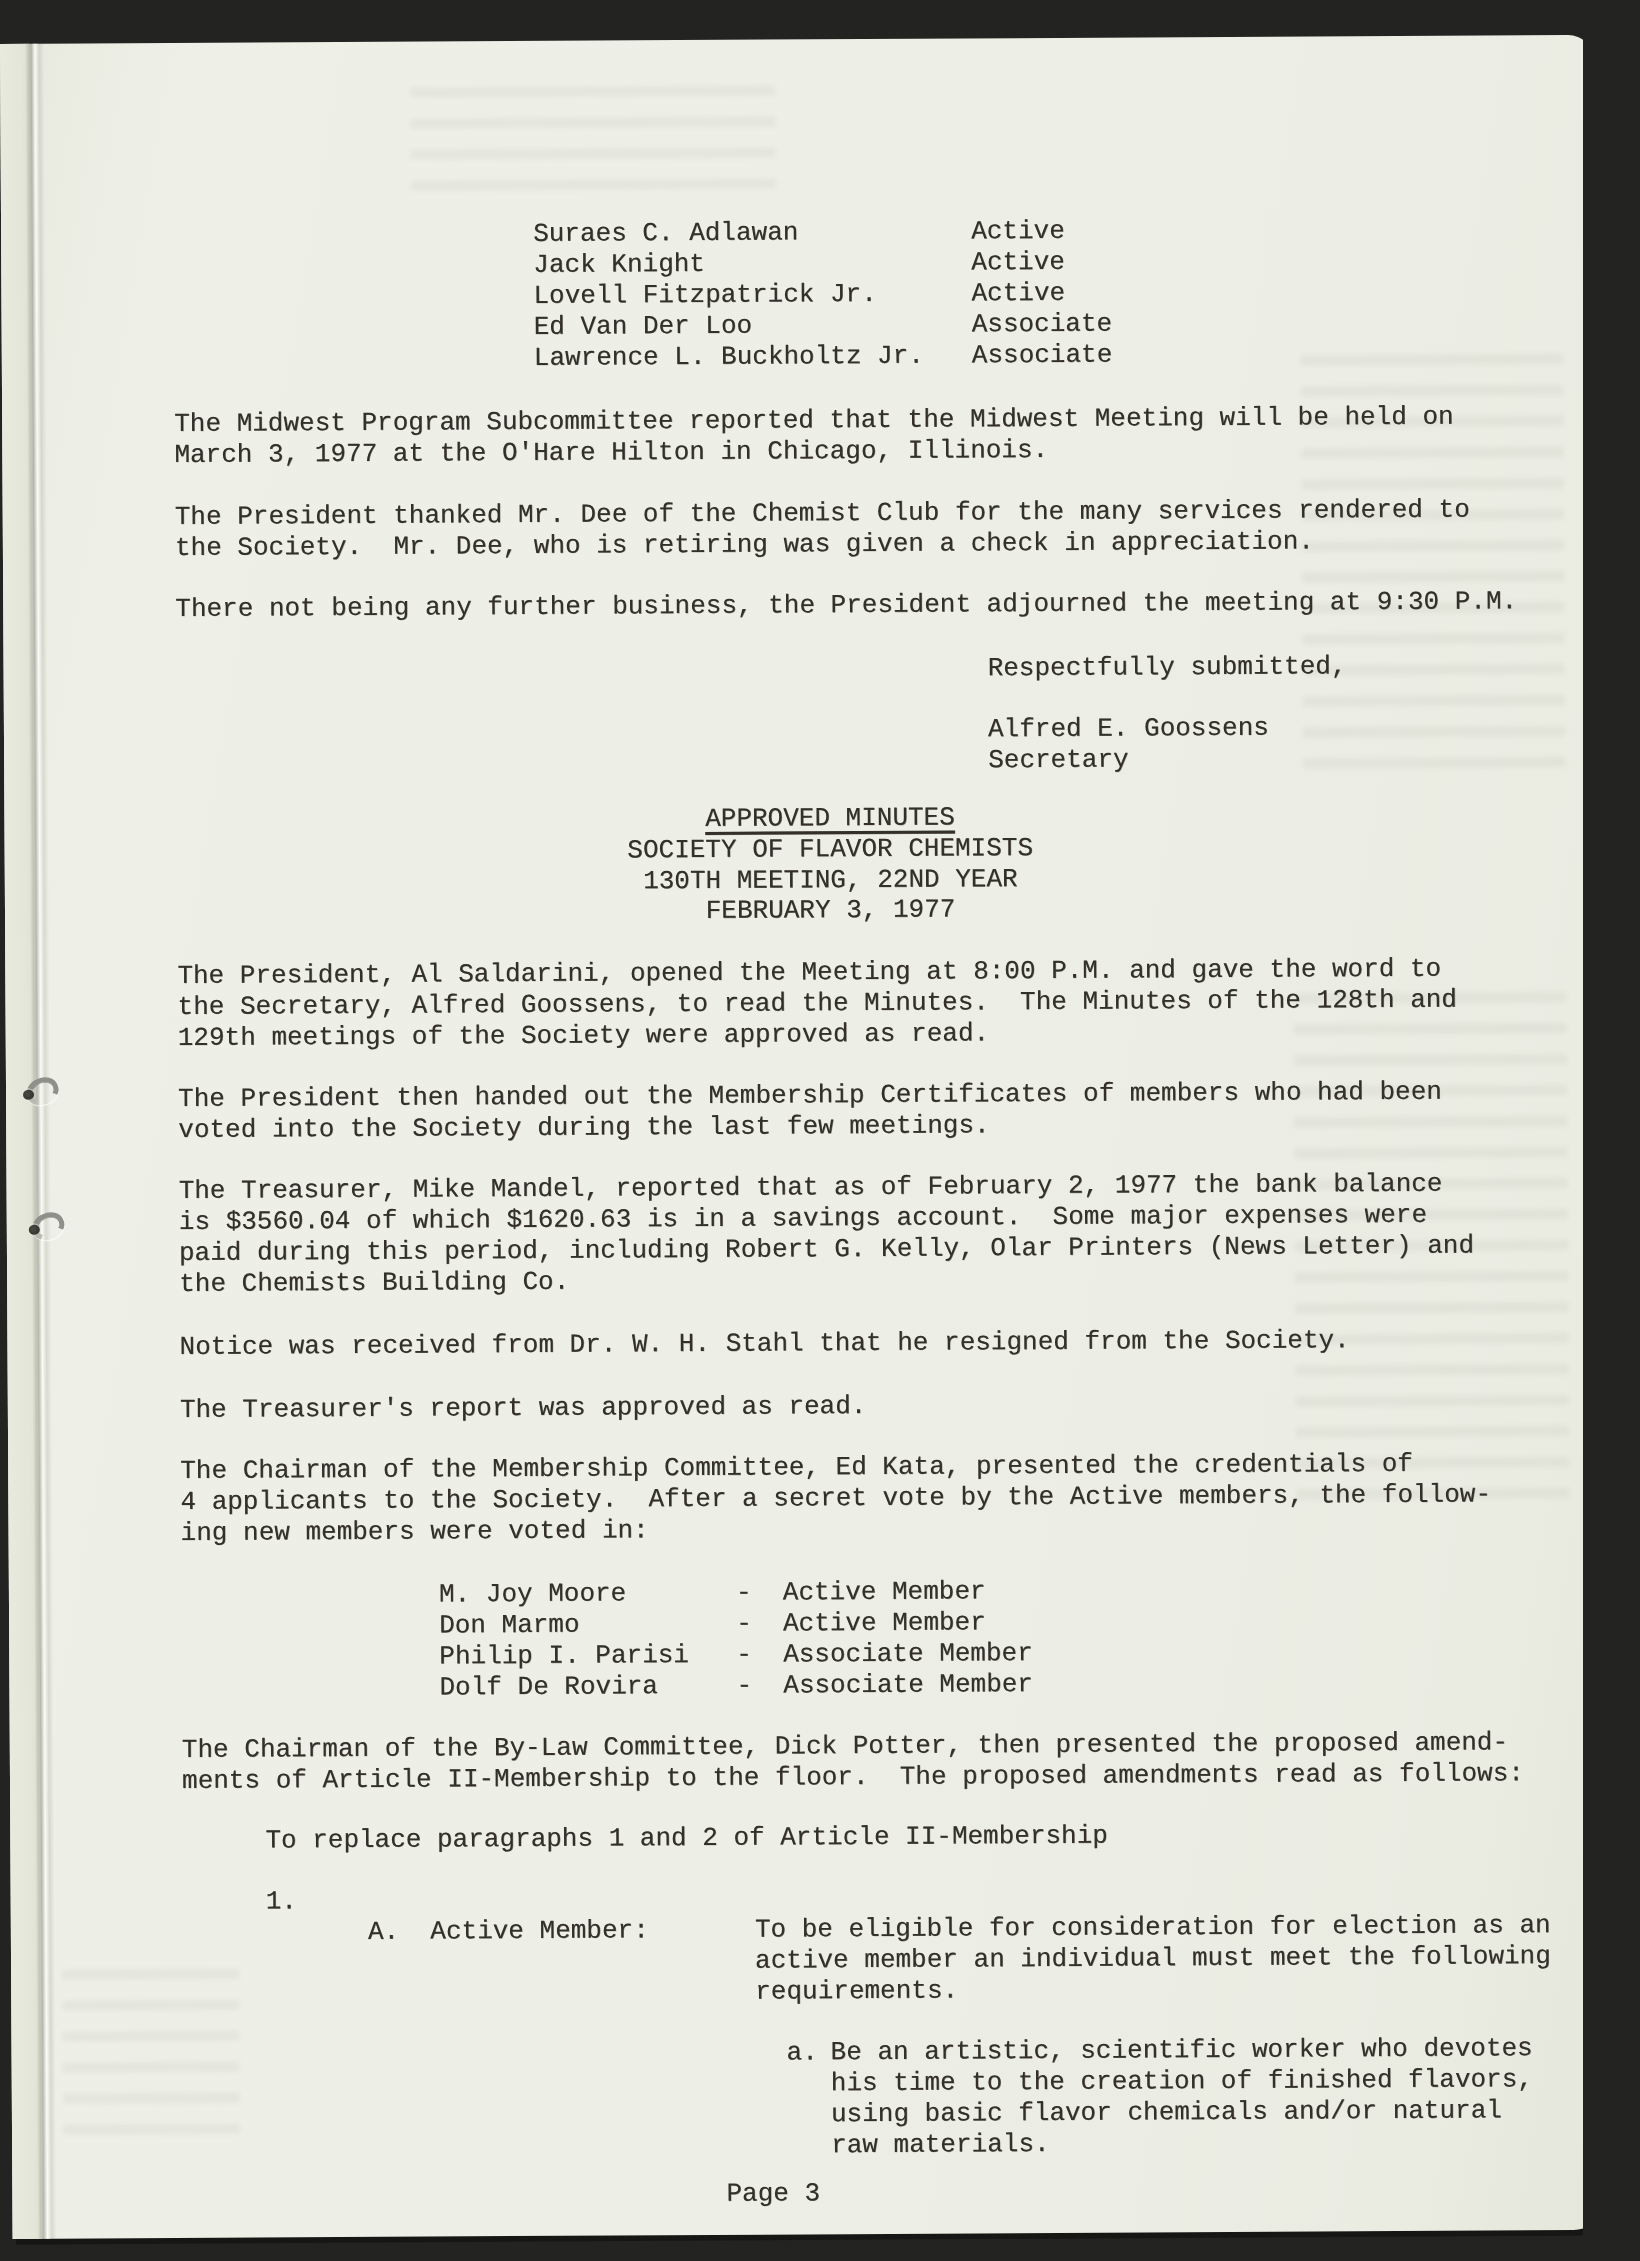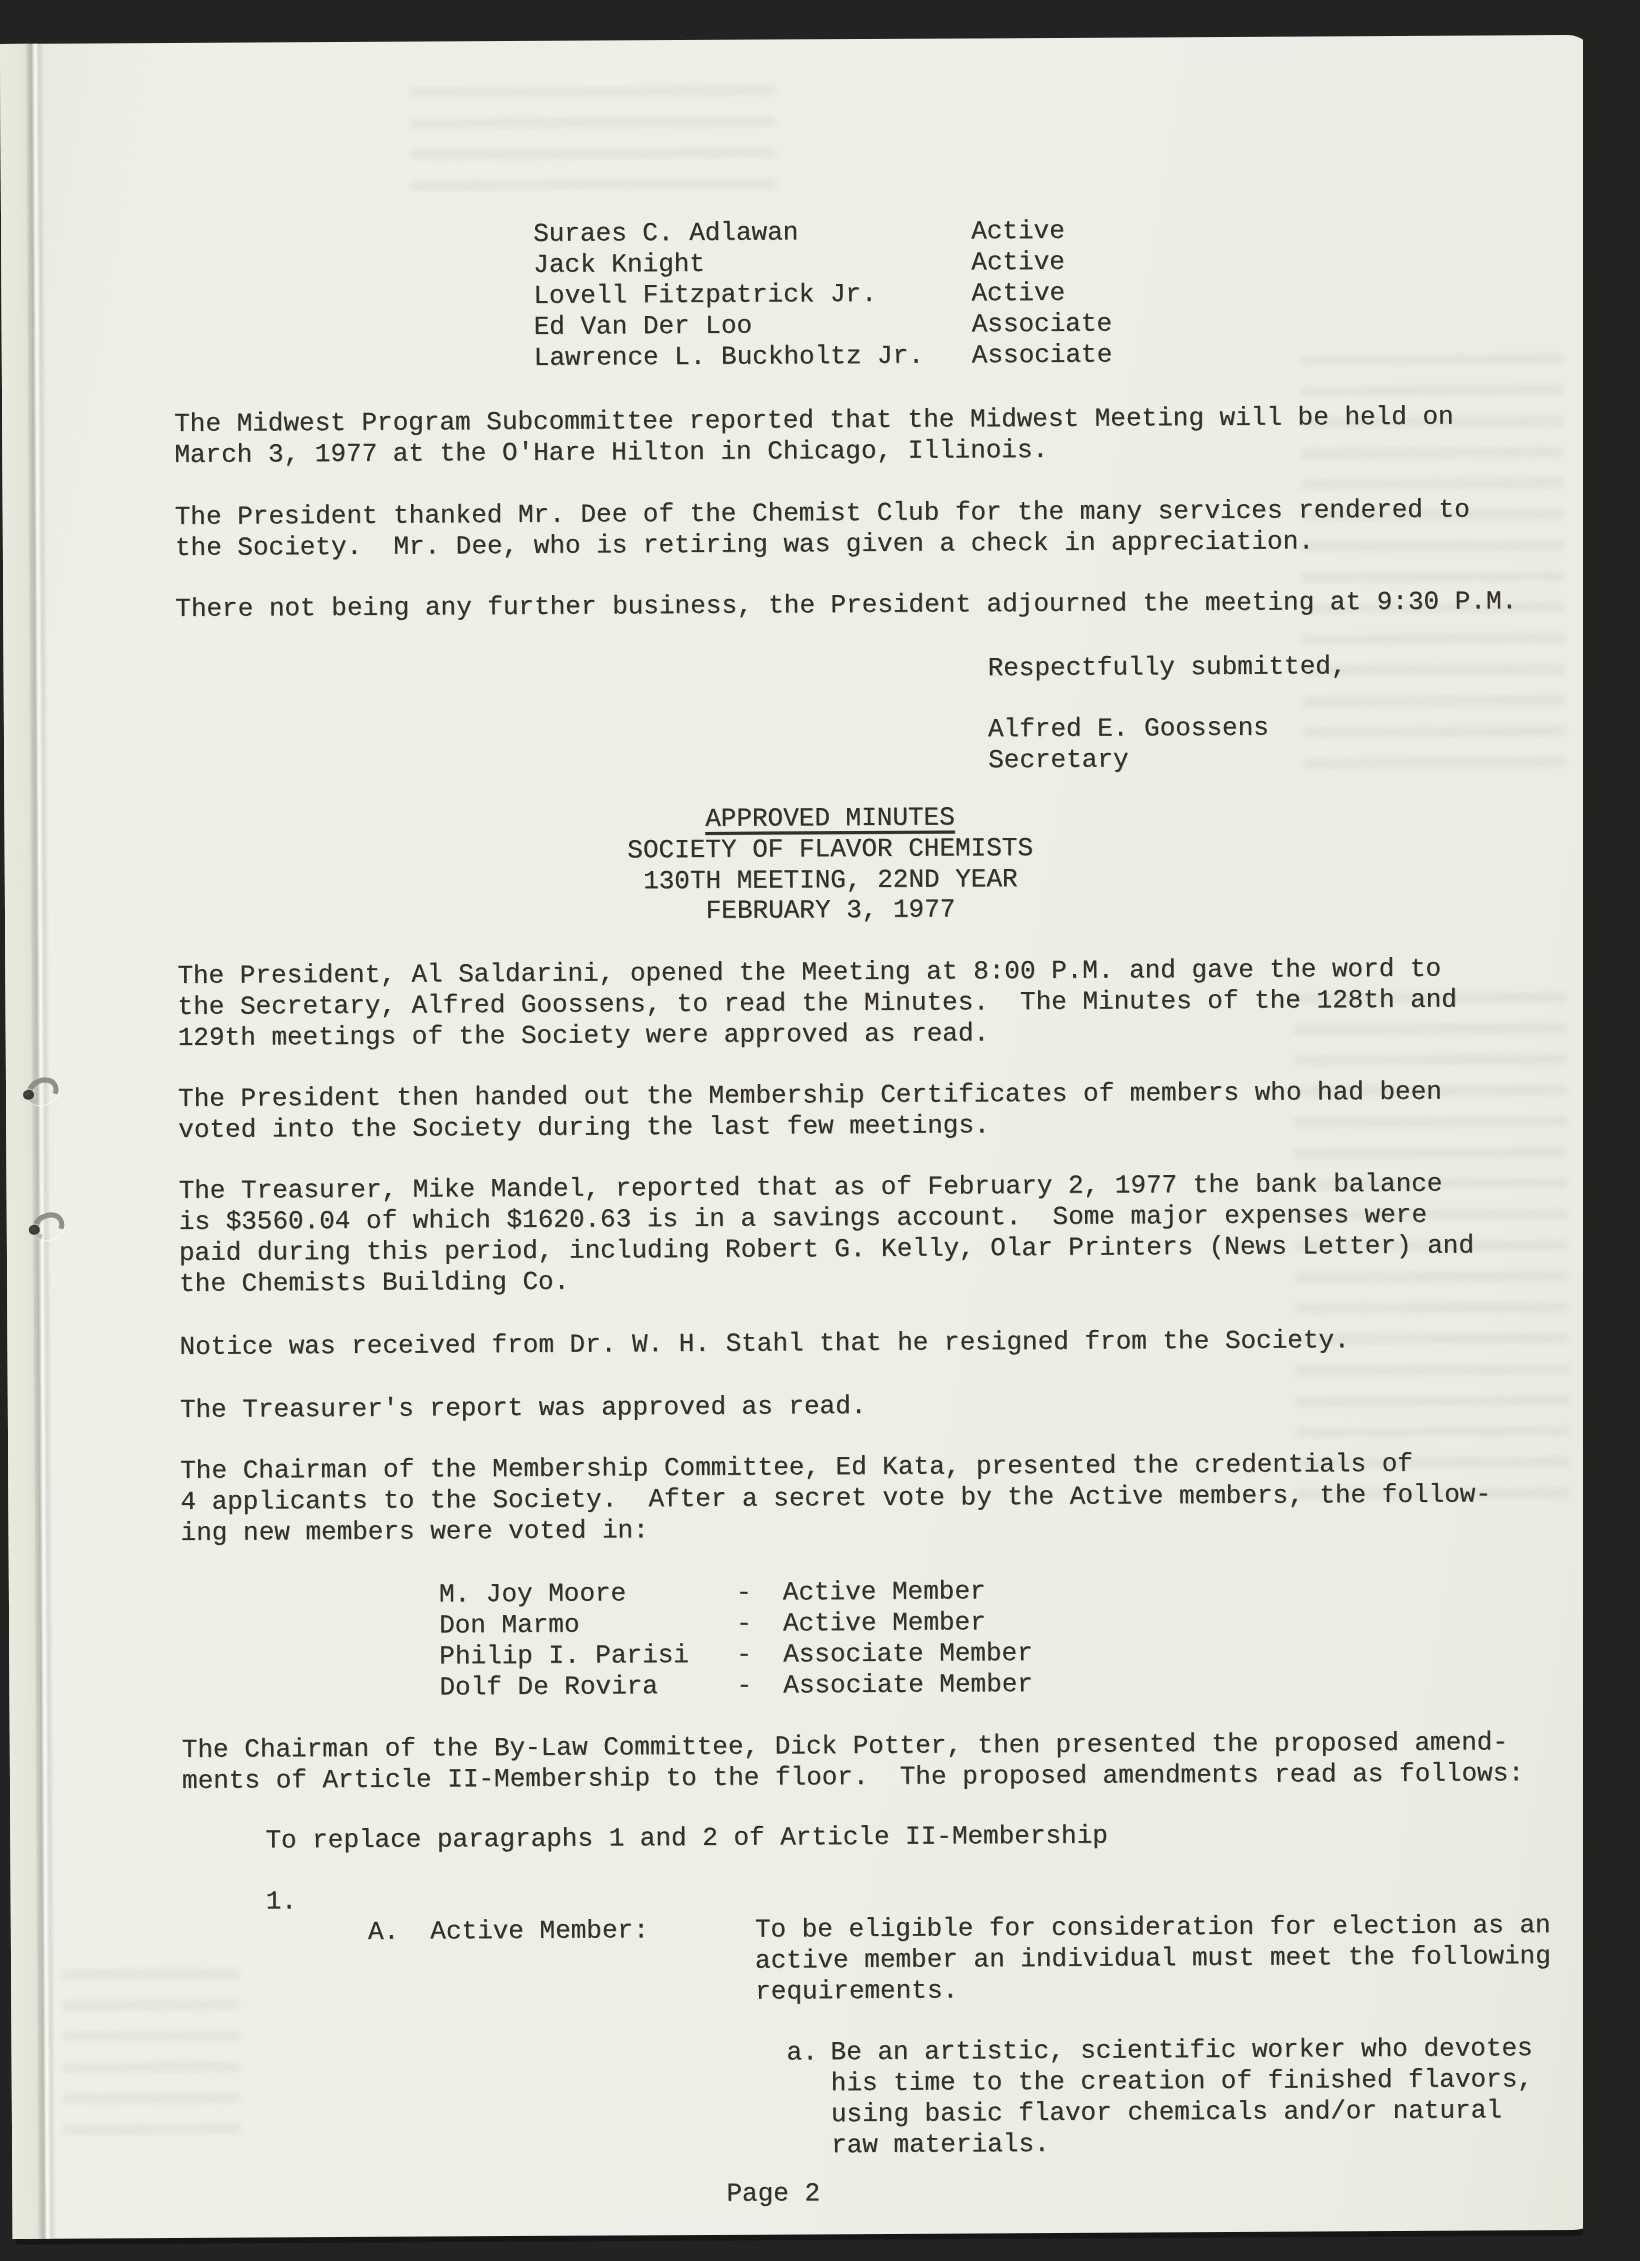--- a/index.html
+++ b/index.html
@@ -138,16 +138,16 @@
     <div class="t" style="left:357px;  top:1875px;">A.  Active Member:</div>
     <div class="t" style="left:744px; top:1875px;">To be eligible for consideration for election as an
 active member an individual must meet the following
 requirements.</div>
     <div class="t" style="left:775px; top:1998px;">a.</div>
     <div class="t" style="left:819px; top:1998px;">Be an artistic, scientific worker who devotes
 his time to the creation of finished flavors,
 using basic flavor chemicals and/or natural
 raw materials.</div>
 
-    <div class="t" style="left:714px; top:2139px;">Page 2</div>
+    <div class="t" style="left:714px; top:2139px;">Page 3</div>
   </div>
 </div>
 
 
 </body></html>

